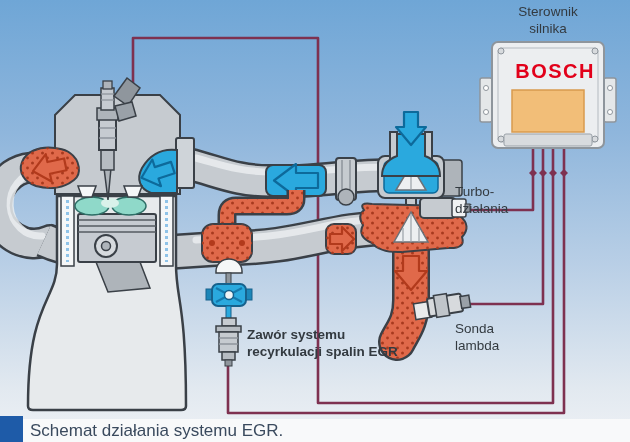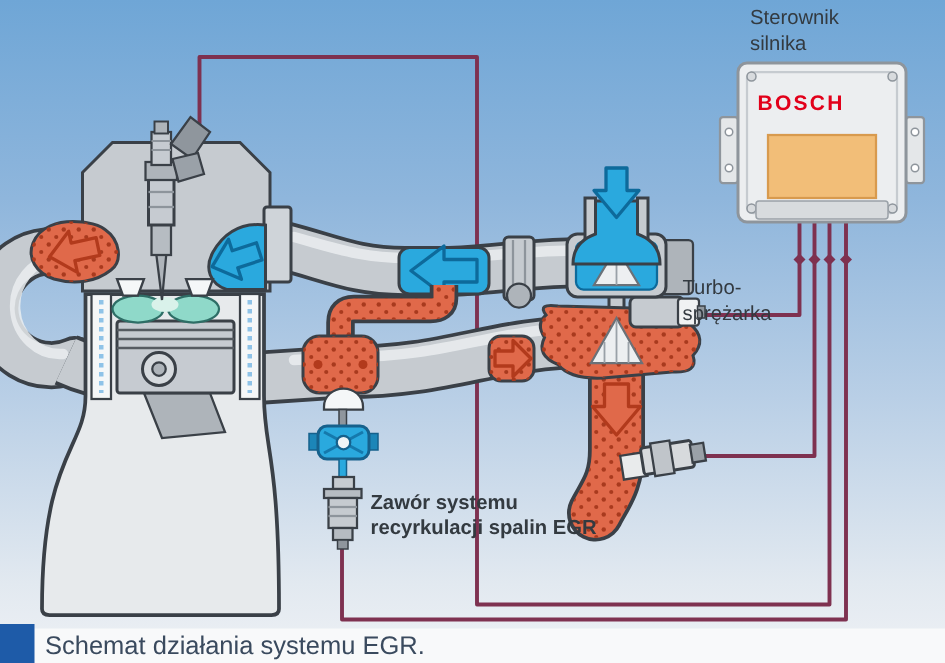--- a/index.html
+++ b/index.html
@@ -6,24 +6,24 @@
   .stage{
     position:relative;width:630px;height:442px;overflow:hidden;
     font-family:"Liberation Sans", sans-serif;
     background:linear-gradient(180deg,#6FA6D6 0%,#8FB6DC 30%,#B9CFE6 60%,#E2E9F0 88%,#EEF1F5 100%);
   }
   svg.diagram{position:absolute;left:0;top:0;}
   .lbl{
     position:absolute;color:var(--label-text,#333A40);
     font-size:13.5px;line-height:1.28;white-space:pre-line;
   }
-  .lbl.center{}
+  .lbl.center{text-align:center;}
   .bosch{
-    position:absolute;left:505px;top:60px;width:90px;text-align:left;
-    color:var(--bosch-red,#E2001A);font-size:14px;font-weight:bold;letter-spacing:1.5px;
+    position:absolute;left:505px;top:60px;width:90px;text-align:right;
+    color:var(--bosch-red,#E2001A);font-size:20px;font-weight:bold;letter-spacing:1.5px;
   }
   .caption-bar{
     position:absolute;left:0;top:419px;width:630px;height:23px;
     background:#F8F9FA;
   }
   .caption-square{
     position:absolute;left:0;top:416px;width:23px;height:26px;
     background:var(--caption-square-blue,#1E5BA8);
   }
   .caption-text{
@@ -268,22 +268,24 @@
       <circle cx="501" cy="139" r="3" fill="#D8DBDE" stroke="#8E959C" stroke-width="1"></circle>
       <circle cx="595" cy="139" r="3" fill="#D8DBDE" stroke="#8E959C" stroke-width="1"></circle>
       <rect x="512" y="90" width="72" height="42" fill="var(--ecu-plate-tan,#F2BE78)" stroke="#D89A4E" stroke-width="1.5"></rect>
       <rect x="504" y="134" width="88" height="12" rx="2" fill="#D8DBDE" stroke="#9AA1A8" stroke-width="1"></rect>
     </g>
   </svg>
 
   <div class="lbl center" style="left:500px;top:3px;width:96px;">Sterownik
 silnika</div>
   <div class="lbl" style="left:455px;top:183px;">Turbo-
-sprężarka</div>
+działania</div>
   <div class="lbl" style="left:247px;top:326px;font-weight:bold;">Zawór systemu
 recyrkulacji spalin EGR</div>
+  <div class="lbl" style="left:455px;top:320px;">Sonda
+lambda</div>
   <div class="bosch">BOSCH</div>
 
   <div class="caption-bar"></div>
   <div class="caption-square"></div>
   <div class="caption-text">Schemat działania systemu EGR.</div>
 
 </div>
 
 </body></html>

